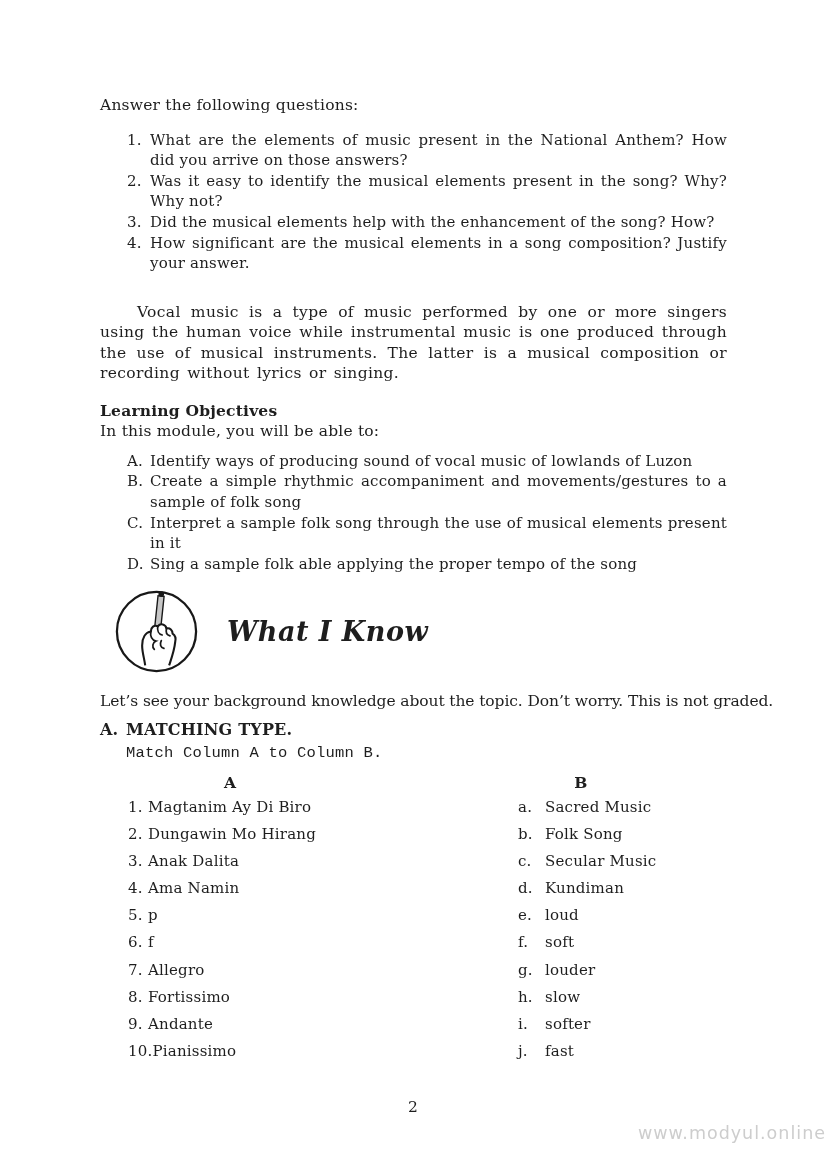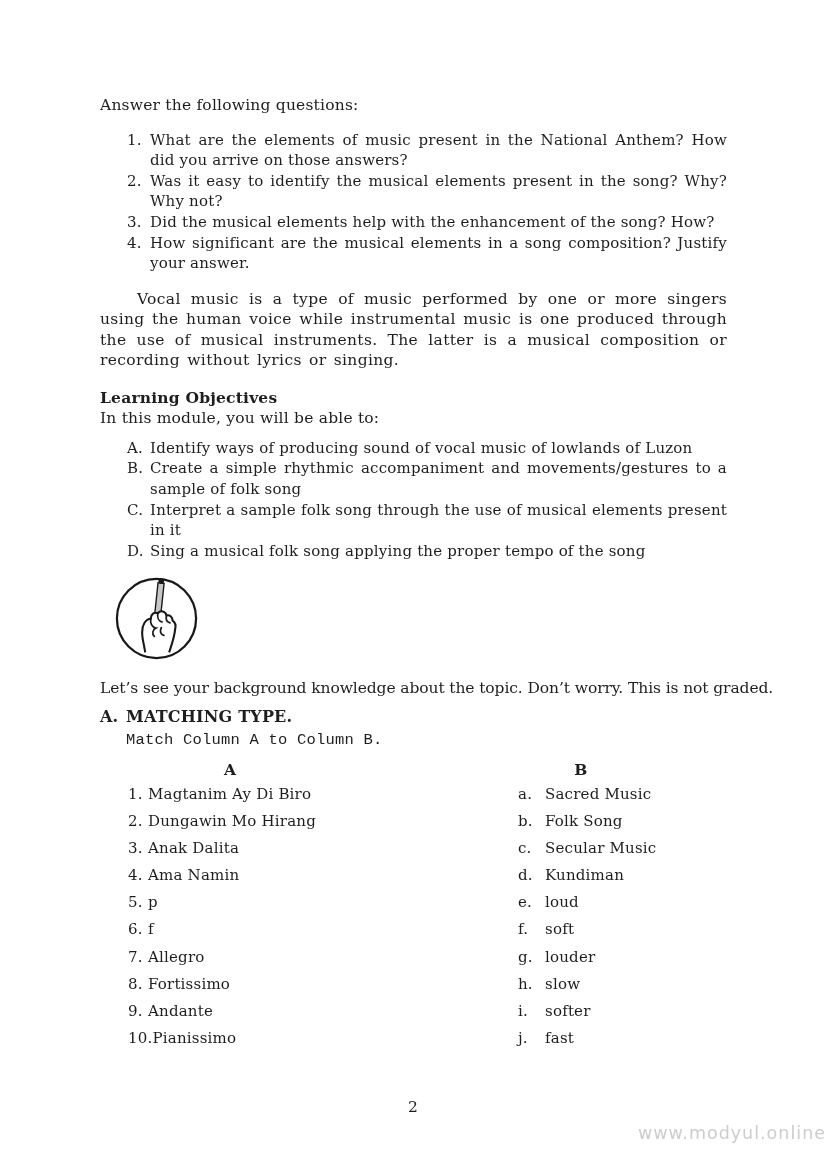--- a/index.html
+++ b/index.html
@@ -17,21 +17,21 @@
     overflow:hidden;
   }
   .intro-line{white-space:nowrap;}
   
   .questions{margin-top:14px;height:147px;font-size:15px;}
   .qrow{display:flex;line-height:20.6px;}
   .qrow .mark{flex:0 0 23px;margin-left:27px;}
   .qrow .txt{flex:1;text-align:justify;}
   
   .paragraph{
-    margin-top:12px;height:84px;
+    margin-top:25px;height:84px;
     text-align:justify;text-indent:37px;
     word-spacing:2px;letter-spacing:0.35px;
   }
   
   .lo-heading{margin-top:15px;font-weight:bold;}
   .lo-lead{margin-top:0;}
   .objectives{margin-top:9px;height:105px;font-size:15px;}
   
   .wik-row{margin-top:31px;height:90px;display:flex;align-items:center;}
   .wik-icon{width:87px;height:87px;margin-left:13px;flex:0 0 auto;}
@@ -110,39 +110,40 @@
         <span class="txt">Create a simple rhythmic accompaniment and movements/gestures to a sample of folk song</span>
       </div>
 
       <div class="qrow">
         <span class="mark">C.</span>
         <span class="txt">Interpret a sample folk song through the use of musical elements present in it</span>
       </div>
 
       <div class="qrow">
         <span class="mark">D.</span>
-        <span class="txt">Sing a musical folk song applying the proper tempo of the song</span>
+        <span class="txt">Sing a sample folk able applying the proper tempo of the song</span>
       </div>
     </div>
 
   <div class="wik-row">
     <svg class="wik-icon" viewBox="0 0 100 100">
       <circle cx="50" cy="50" r="45.5" fill="#ffffff" stroke="#181818" stroke-width="2.6"></circle>
       <g transform="rotate(6 52 40)">
         <rect x="48.5" y="9" width="7" height="57" fill="#c7c7c7" stroke="#181818" stroke-width="1.6"></rect>
         <rect x="48.8" y="3.5" width="6.4" height="6.5" rx="2.4" fill="#181818"></rect>
         <path d="M48.5 66 L52 80 L55.5 66 Z" fill="#f3f3f3" stroke="#181818" stroke-width="1.6" stroke-linejoin="round"></path>
         <path d="M50.9 74.5 L52 80 L53.3 74.5 Z" fill="#181818"></path>
       </g>
       <path d="M37 89 C36 81 33.5 74 33.5 66 C33.5 57 37.5 51 43.5 50 C43.5 45 47.5 42 51.5 44 C54.5 40 60.5 41.5 61.5 46.5 C65.5 45.5 68.5 48.5 68.5 52.5 C71.5 54.5 72.5 58 71.5 62 C70.5 72 67.5 80 64.5 89" fill="#ffffff" stroke="#181818" stroke-width="2.4" stroke-linejoin="round"></path>
       <path class="ln" d="M43.5 50 C42.5 55 44.5 60 49.5 61 C45.5 63 44.5 67.5 47.5 70.5"></path>
       <path class="ln" d="M51.5 44 C50.5 49 52.5 53 56.5 54"></path>
       <path class="ln" d="M61.5 46.5 C60.5 50.5 61.5 54 65.5 55"></path>
       <path class="ln" d="M55.5 60.5 C53.5 64.5 54.5 68.5 58.5 69.5"></path>
     </svg>
+    <div class="wik-title">What I Know</div>
   </div>
 
   <div class="wik-lead">Let’s see your background knowledge about the topic. Don’t worry. This is not graded.</div>
 
   <div class="match-heading">
     <span class="mark">A.</span>
     <span>MATCHING TYPE.</span>
   </div>
   <div class="match-instruction">Match Column A to Column B.</div>
 

